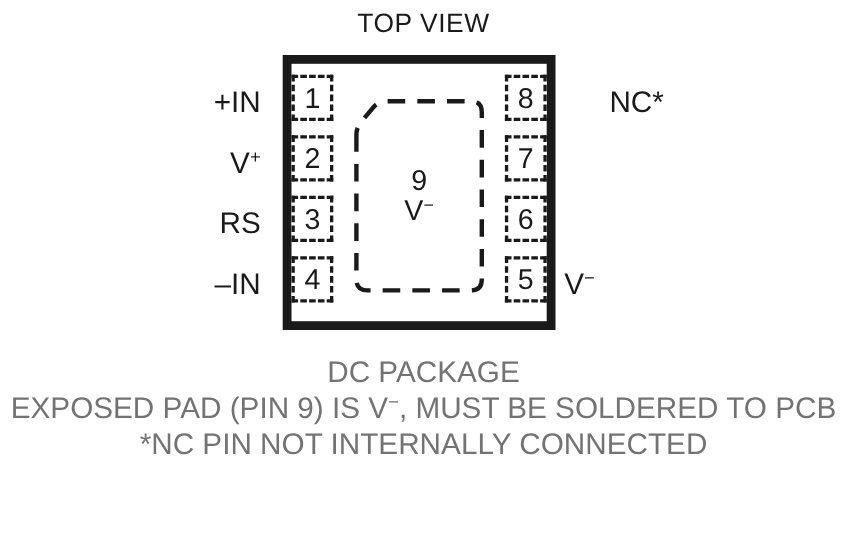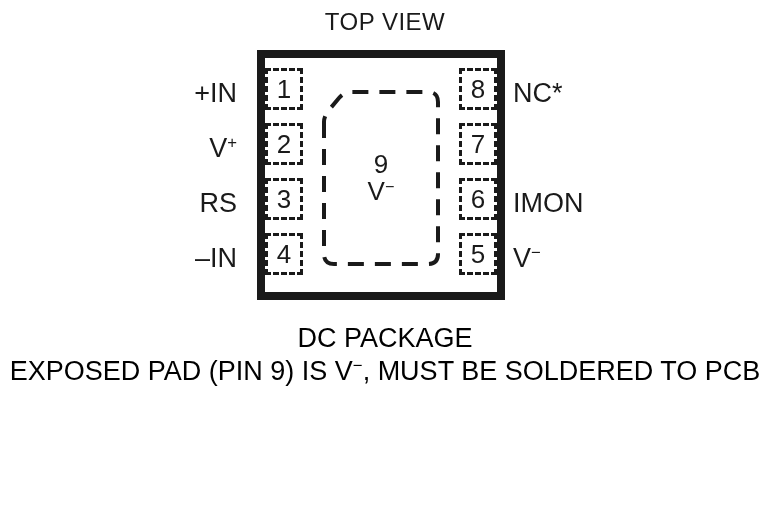--- a/index.html
+++ b/index.html
@@ -115,21 +115,21 @@
   .right-labels {
     position: absolute;
     left: 513px;
     top: 50px;
     width: 257px;
     height: 250px;
     text-decoration: underline;
   }
   .left-labels .pin-label  { right: 10px; }
   .right-labels .pin-label { left: 0; }
-  .lbl-r1 { top: 30px; }
+  .lbl-r1 { top: 30px; margin-left: 41px; }
   .lbl-r2 { top: 85px; }
   .lbl-r3 { top: 140px; }
   .lbl-r4 { top: 195px; }
 
   sup, sub {
     font-size: 0.62em;
     line-height: 0;
   }
   sup { vertical-align: 0.52em; }
   sub { vertical-align: -0.26em; }
@@ -138,21 +138,21 @@
   #caption-block {
     position: absolute;
     left: 0;
     top: 322px;
     width: 770px;
     text-align: center;
   }
   #caption-block .cap-line {
     font-size: 27px;
     line-height: 33px;
-    color: #000000;
+    color: #737373;
     white-space: nowrap;
   }
 </style>
 </head>
 <body>
 
 <div id="top-view-title">TOP VIEW</div>
 
 <div class="left-labels">
   <div class="pin-label lbl-r1"><span>+IN</span></div>
@@ -206,20 +206,20 @@
     </svg>
     <div id="exposed-pad-labels">
       <div class="pad-num">9</div>
       <div class="pad-net"><span>V</span><sup>−</sup></div>
     </div>
   </div>
 </div>
 
 <div class="right-labels">
   <div class="pin-label lbl-r1"><span>NC*</span></div>
-  <div class="pin-label lbl-r3"><span>IMON</span></div>
   <div class="pin-label lbl-r4"><span>V</span><sup>−</sup></div>
 </div>
 
 <div id="caption-block">
   <div class="cap-line">DC PACKAGE</div>
   <div class="cap-line"><span>EXPOSED PAD (PIN 9) IS V</span><sup>−</sup><span>, MUST BE SOLDERED TO PCB</span></div>
+  <div class="cap-line">*NC PIN NOT INTERNALLY CONNECTED</div>
 </div>
 
 </body></html>

